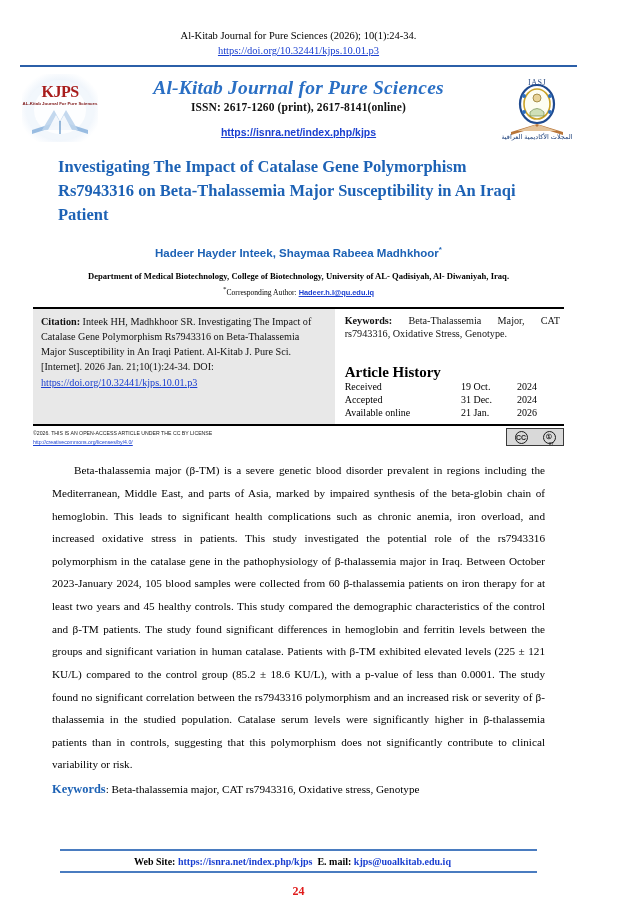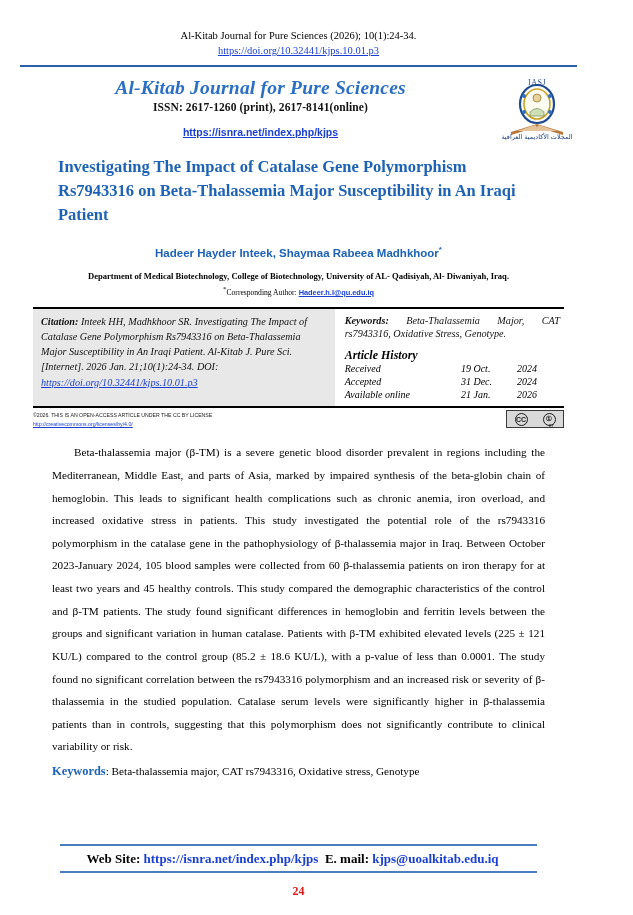--- a/index.html
+++ b/index.html
@@ -170,21 +170,20 @@
   }
 
   
   .info-wrap {
     margin: 10px 33px 0 33px;
     border-top: 2.5px solid #000;
     border-bottom: 2.5px solid #000;
     display: flex;
     align-items: stretch;
     background: #ec4899;
-    font-style: italic;
   }
   .cite-col {
     flex: 0 0 57%;
     background: #e8e8e8;
     padding: 5px 8px 5px 8px;
     border-right: 1px solid #ffffff;
   }
   .cite-col .cite-text {
     font-size: 10.2px;
     line-height: 1.50;
@@ -202,22 +201,22 @@
   }
   .kw-line {
     font-size: 10.2px;
     line-height: 1.32;
     text-align: justify;
     color: #111;
   }
   .kw-line b { font-weight: bold; }
   .hist-title {
     font-weight: bold;
-    font-size: 12px;
-    margin-top: 8px;
+    font-size: 15px;
+    margin-top: 24px;
   }
   .hist-table {
     width: 100%;
     border-collapse: collapse;
     font-size: 10px;
   }
   .hist-table td { padding: 0; line-height: 1.26; }
   .hist-table td.lbl { width: 54%; }
   .hist-table td.mid { width: 26%; }
   .hist-table td.yr  { width: 20%; }
@@ -294,21 +293,21 @@
     left: 0; right: 0; bottom: 16px;
   }
   .foot-rule {
     margin: 0 60px;
     height: 2px;
     background: #4a7cc0;
   }
   .foot-line {
     text-align: center;
     font-weight: bold;
-    font-size: 13px;
+    font-size: 10px;
     padding: 5px 12px 4px 0;
     font-family: "Liberation Serif", serif;
   }
   .foot-line a { color: #1a3fd0; text-decoration: none; }
   .page-num {
     text-align: center;
     color: #e01b1b;
     font-weight: bold;
     font-size: 12px;
     padding-top: 11px;
@@ -321,20 +320,34 @@
 
   <div class="runhead">
     <span>Al-Kitab Journal for Pure Sciences (2026); 10(1):24-34.</span>
     <a class="doi" href="#">https://doi.org/10.32441/kjps.10.01.p3</a>
   </div>
 
   <div class="rule-blue-thick"></div>
 
   <div class="masthead">
 
+    <div class="logo-box">
+      <div class="kjps">
+        <svg width="76" height="68" viewBox="0 0 76 68">
+          <ellipse cx="38" cy="36" rx="34" ry="30" fill="#f2f7fc"></ellipse>
+          <ellipse cx="38" cy="36" rx="26" ry="24" fill="#ffffff" opacity="0.85"></ellipse>
+          <path d="M10 56 L38 47 L66 56 L66 60 L38 51 L10 60 Z" fill="#7ba8d8" opacity="0.75"></path>
+          <path d="M20 56 L32 36 L38 47 L44 36 L56 56 Z" fill="#bcd4ec" opacity="0.9"></path>
+          <path d="M26 56 L34 41 L38 48 L42 41 L50 56 Z" fill="#ffffff" opacity="0.8"></path>
+          <path d="M38 47 L38 60" stroke="#5d8fc4" stroke-width="1.2"></path>
+        </svg>
+        <div class="k-txt">KJPS</div>
+        <div class="k-sub">AL-Kitab Journal For Pure Sciences</div>
+      </div>
+    </div>
 
     <div class="mast-center">
       <div class="journal-name">Al-Kitab Journal for Pure Sciences</div>
       <div class="issn">ISSN: 2617-1260 (print), 2617-8141(online)</div>
       <div class="mast-link">https://isnra.net/index.php/kjps</div>
     </div>
 
     <div class="logo-box">
       <div class="iasj">
         <div class="i-txt">IASJ</div>

